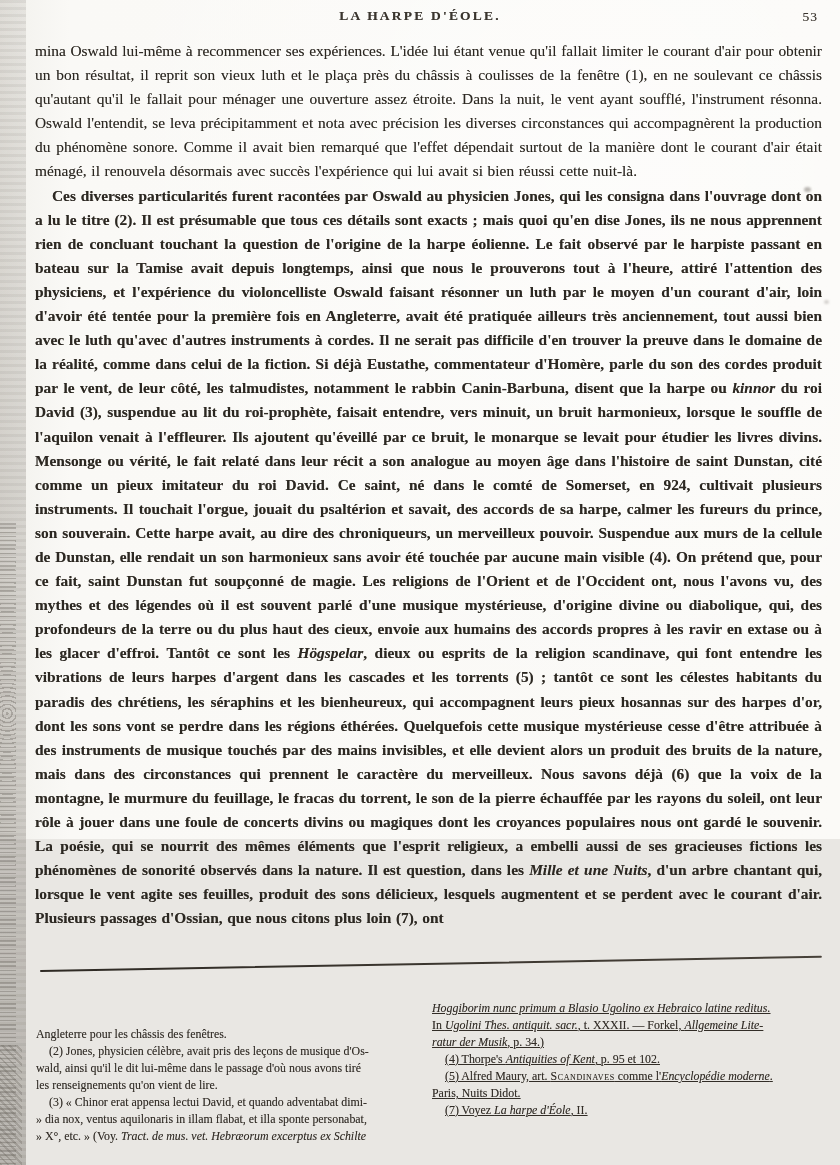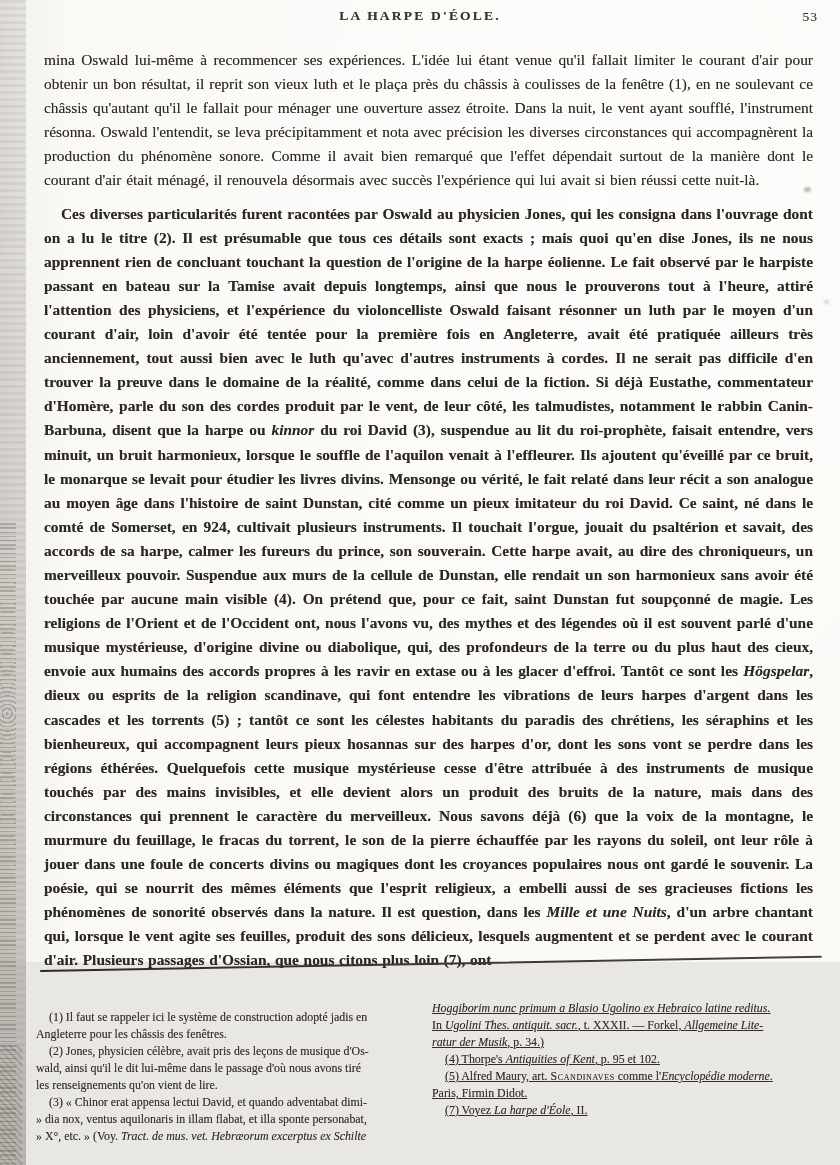--- a/index.html
+++ b/index.html
@@ -1,18 +1,18 @@
 <!DOCTYPE html>
 <html><head>
 <meta charset="utf-8">
 <style>
   html,body{margin:0;padding:0;}
   body{width:840px;height:1165px;overflow:hidden;background:#e9e7e3;}
   .page{
-    position:relative;width:840px;height:962px;
+    position:relative;width:840px;height:839px;
     background:
       radial-gradient(ellipse at 70% 20%, rgba(255,255,255,.55), transparent 60%),
       linear-gradient(to right,#eceae5 0px,#f5f4f0 28px,#faf9f6 70px,#fbfaf7 100%);
     font-family:"Liberation Serif",serif;
     color:#2e2a24;
   }
   
   .artifact-left-band{
     position:absolute;left:0;top:0;width:26px;height:1165px;
     background:
@@ -47,21 +47,21 @@
   }
 
   
   .main-text{
     position:absolute;top:39px;left:35px;width:787px;
     font-size:15.4px;line-height:24.1px;text-align:justify;
     word-spacing:.8px;
     color:#2c2822;
     text-shadow:0 0 .55px rgba(45,40,34,.45);
   }
-  .main-text p{margin:9px;padding:0;}
+  .main-text p{margin:0;padding:0;}
   .para-indent{text-indent:17px;font-weight:bold;}
 
   
   .footnote-rule{
     position:absolute;left:40px;top:970px;width:782px;height:2.4px;
     background:linear-gradient(to right,#2e2a24,#48423a);
     transform:rotate(-1.05deg);transform-origin:left center;
     border-radius:1px;
   }
 
@@ -97,25 +97,25 @@
   </div>
 
   <div class="main-text">
     <p class="para"><span>mina Oswald lui-même à recommencer ses expériences. L'idée lui étant venue qu'il fallait limiter le courant d'air pour obtenir un bon résultat, il reprit son vieux luth et le plaça près du châssis à coulisses de la fenêtre (1), en ne soulevant ce châssis qu'autant qu'il le fallait pour ménager une ouverture assez étroite. Dans la nuit, le vent ayant soufflé, l'instrument résonna. Oswald l'entendit, se leva précipitamment et nota avec précision les diverses circonstances qui accompagnèrent la production du phénomène sonore. Comme il avait bien remarqué que l'effet dépendait surtout de la manière dont le courant d'air était ménagé, il renouvela désormais avec succès l'expérience qui lui avait si bien réussi cette nuit-là.</span></p>
     <p class="para para-indent"><span>Ces diverses particularités furent racontées par Oswald au physicien Jones, qui les consigna dans l'ouvrage dont on a lu le titre (2). Il est présumable que tous ces détails sont exacts ; mais quoi qu'en dise Jones, ils ne nous apprennent rien de concluant touchant la question de l'origine de la harpe éolienne. Le fait observé par le harpiste passant en bateau sur la Tamise avait depuis longtemps, ainsi que nous le prouverons tout à l'heure, attiré l'attention des physiciens, et l'expérience du violoncelliste Oswald faisant résonner un luth par le moyen d'un courant d'air, loin d'avoir été tentée pour la première fois en Angleterre, avait été pratiquée ailleurs très anciennement, tout aussi bien avec le luth qu'avec d'autres instruments à cordes. Il ne serait pas difficile d'en trouver la preuve dans le domaine de la réalité, comme dans celui de la fiction. Si déjà Eustathe, commentateur d'Homère, parle du son des cordes produit par le vent, de leur côté, les talmudistes, notamment le rabbin Canin-Barbuna, disent que la harpe ou </span><span class="it">kinnor</span><span> du roi David (3), suspendue au lit du roi-prophète, faisait entendre, vers minuit, un bruit harmonieux, lorsque le souffle de l'aquilon venait à l'effleurer. Ils ajoutent qu'éveillé par ce bruit, le monarque se levait pour étudier les livres divins. Mensonge ou vérité, le fait relaté dans leur récit a son analogue au moyen âge dans l'histoire de saint Dunstan, cité comme un pieux imitateur du roi David. Ce saint, né dans le comté de Somerset, en 924, cultivait plusieurs instruments. Il touchait l'orgue, jouait du psaltérion et savait, des accords de sa harpe, calmer les fureurs du prince, son souverain. Cette harpe avait, au dire des chroniqueurs, un merveilleux pouvoir. Suspendue aux murs de la cellule de Dunstan, elle rendait un son harmonieux sans avoir été touchée par aucune main visible (4). On prétend que, pour ce fait, saint Dunstan fut soupçonné de magie. Les religions de l'Orient et de l'Occident ont, nous l'avons vu, des mythes et des légendes où il est souvent parlé d'une musique mystérieuse, d'origine divine ou diabolique, qui, des profondeurs de la terre ou du plus haut des cieux, envoie aux humains des accords propres à les ravir en extase ou à les glacer d'effroi. Tantôt ce sont les </span><span class="it">Högspelar</span><span>, dieux ou esprits de la religion scandinave, qui font entendre les vibrations de leurs harpes d'argent dans les cascades et les torrents (5) ; tantôt ce sont les célestes habitants du paradis des chrétiens, les séraphins et les bienheureux, qui accompagnent leurs pieux hosannas sur des harpes d'or, dont les sons vont se perdre dans les régions éthérées. Quelquefois cette musique mystérieuse cesse d'être attribuée à des instruments de musique touchés par des mains invisibles, et elle devient alors un produit des bruits de la nature, mais dans des circonstances qui prennent le caractère du merveilleux. Nous savons déjà (6) que la voix de la montagne, le murmure du feuillage, le fracas du torrent, le son de la pierre échauffée par les rayons du soleil, ont leur rôle à jouer dans une foule de concerts divins ou magiques dont les croyances populaires nous ont gardé le souvenir. La poésie, qui se nourrit des mêmes éléments que l'esprit religieux, a embelli aussi de ses gracieuses fictions les phénomènes de sonorité observés dans la nature. Il est question, dans les </span><span class="it">Mille et une Nuits</span><span>, d'un arbre chantant qui, lorsque le vent agite ses feuilles, produit des sons délicieux, lesquels augmentent et se perdent avec le courant d'air. Plusieurs passages d'Ossian, que nous citons plus loin (7), ont</span></p>
   </div>
 
   <div class="footnote-rule"></div>
 
   <div class="fn-col fn-col-left">
-    <p class="fn fn-indent"><span>(1) Il faut se rappeler ici le système de construction adopté jadis en</span><br><span>Angleterre pour les châssis des fenêtres.</span></p>
+    <p class="fn fn-indent"><br><span>Angleterre pour les châssis des fenêtres.</span></p>
     <p class="fn fn-indent"><span>(2) Jones, physicien célèbre, avait pris des leçons de musique d'Os-</span><br><span>wald, ainsi qu'il le dit lui-même dans le passage d'où nous avons tiré</span><br><span>les renseignements qu'on vient de lire.</span></p>
     <p class="fn fn-indent"><span>(3) « Chinor erat appensa lectui David, et quando adventabat dimi-</span><br><span>» dia nox, ventus aquilonaris in illam flabat, et illa sponte personabat,</span><br><span>» X°, etc. » (Voy. </span><span class="it">Tract. de mus. vet. Hebræorum excerptus ex Schilte</span></p>
   </div>
 
   <div class="fn-col fn-col-right">
     <p class="fn"><span class="it">Hoggiborim nunc primum a Blasio Ugolino ex Hebraico latine reditus.</span><br><span>In </span><span class="it">Ugolini Thes. antiquit. sacr.</span><span>, t. XXXII. — Forkel, </span><span class="it">Allgemeine Lite-</span><br><span class="it">ratur der Musik</span><span>, p. 34.)</span></p>
     <p class="fn fn-indent"><span>(4) Thorpe's </span><span class="it">Antiquities of Kent</span><span>, p. 95 et 102.</span></p>
-    <p class="fn fn-indent"><span>(5) Alfred Maury, art. </span><span class="sc">Scandinaves</span><span> comme l'</span><span class="it">Encyclopédie moderne</span><span>.</span><br><span>Paris, Firmin Didot.</span></p>
+    <p class="fn fn-indent"><span>(5) Alfred Maury, art. </span><span class="sc">Scandinaves</span><span> comme l'</span><span class="it">Encyclopédie moderne</span><span>.</span><br><span>Paris, Nuits Didot.</span></p>
     <p class="fn fn-indent"><span>(7) Voyez </span><span class="it">La harpe d'Éole</span><span>, II.</span></p>
   </div>
 
 </div>
 
 </body></html>

